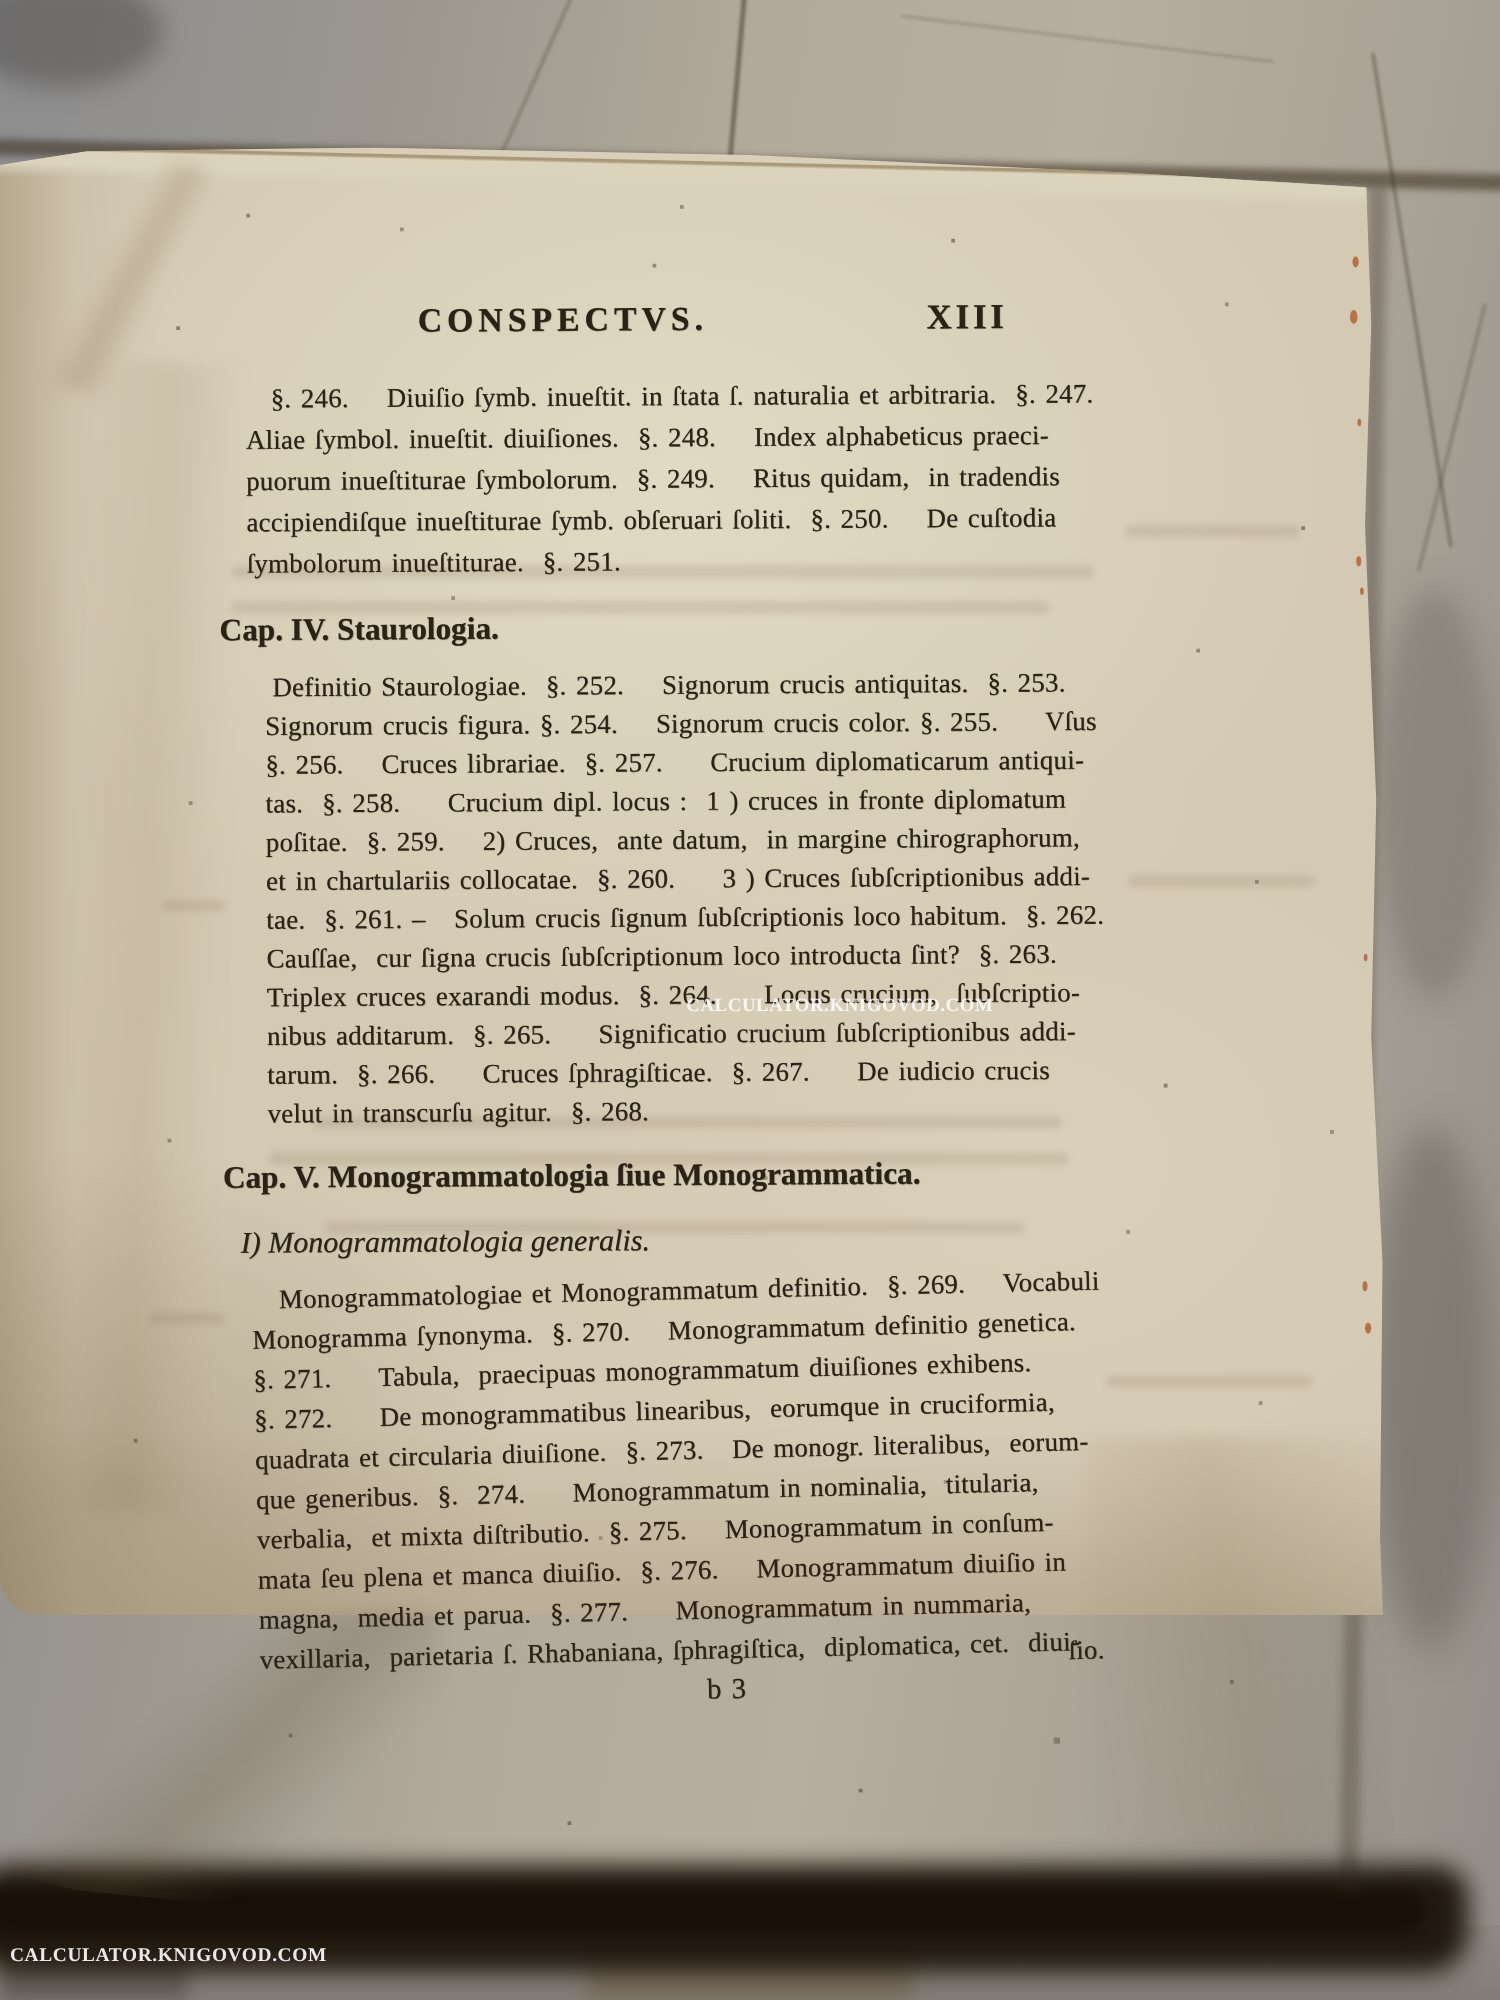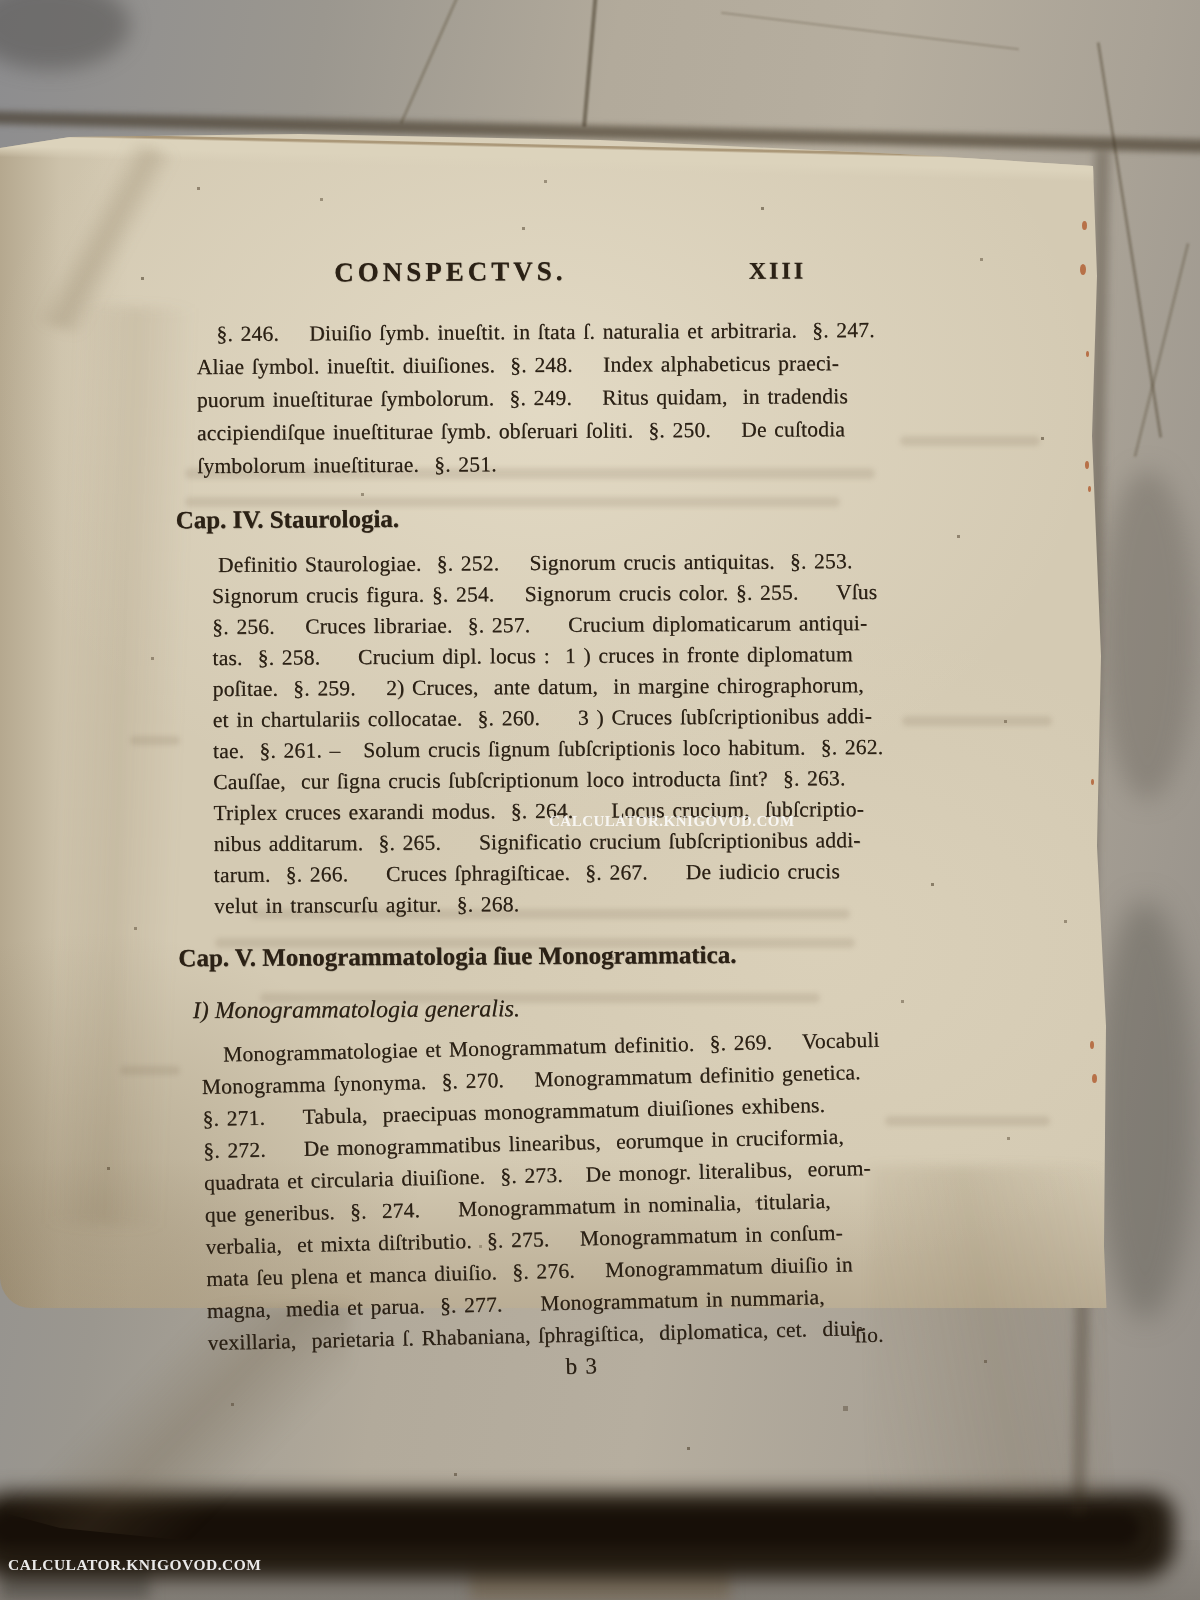--- a/index.html
+++ b/index.html
@@ -30,21 +30,21 @@
     background:rgba(55,44,28,.55);filter:blur(3px);
     transform:rotate(1.35deg);transform-origin:left top;z-index:6;
   }
   .right-edge-shadow{
     position:absolute;left:1095px;top:150px;width:15px;height:1365px;
     background:rgba(50,40,28,.3);filter:blur(4px);
     transform:rotate(1deg);transform-origin:top left;z-index:6;
   }
   
   .page{
-    position:absolute;left:0;top:16px;width:1200px;height:1292px;z-index:10;
+    position:absolute;left:0;top:0;width:1200px;height:1292px;z-index:10;
     clip-path:polygon(
       0px 132px,70px 121px,300px 118px,600px 124px,900px 138px,1093px 150px,
       1097px 260px,1092px 420px,1101px 640px,1097px 830px,1106px 1010px,
       1104px 1230px,1112px 1430px,1120px 1508px,
       1010px 1505px,860px 1500px,700px 1516px,520px 1540px,340px 1534px,
       180px 1524px,60px 1512px,0px 1496px);
     background:
       radial-gradient(900px 700px at 45% 30%, rgba(238,230,210,.55), transparent 62%),
       radial-gradient(700px 520px at 68% 72%, rgba(228,218,195,.38), transparent 62%),
       radial-gradient(500px 420px at 8% 92%, rgba(105,88,60,.28), transparent 65%),
@@ -88,21 +88,21 @@
   .line{
     white-space:pre;font-size:21.5px;line-height:33px;letter-spacing:.2px;word-spacing:2px;
     text-shadow:.3px .3px .6px rgba(43,33,21,.65);
   }
   .hdr{display:flex;align-items:baseline;}
   .hdr .title{
     margin-left:138px;font-size:27px;font-weight:bold;letter-spacing:4px;
     text-shadow:.4px .4px .7px rgba(35,26,15,.7);
   }
   .hdr .folio{
-    margin-left:auto;margin-right:74px;font-size:24px;letter-spacing:3px;font-weight:bold;
+    margin-left:auto;margin-right:74px;font-size:28px;letter-spacing:3px;font-weight:bold;
     text-shadow:.4px .4px .7px rgba(35,26,15,.6);
   }
   .para-a{margin-top:29px;}
   .para-a .line:first-child{text-indent:20px;}
   .chap{font-size:25px;font-weight:bold;margin-left:-22px;
     text-shadow:.4px .4px .7px rgba(35,26,15,.7);}
   .chap-iv{margin-top:23px;}
   .para-c{margin-top:16px;padding-left:14px;}
   .para-c .line{line-height:31px;}
   .para-c .line:first-child{text-indent:6px;}

